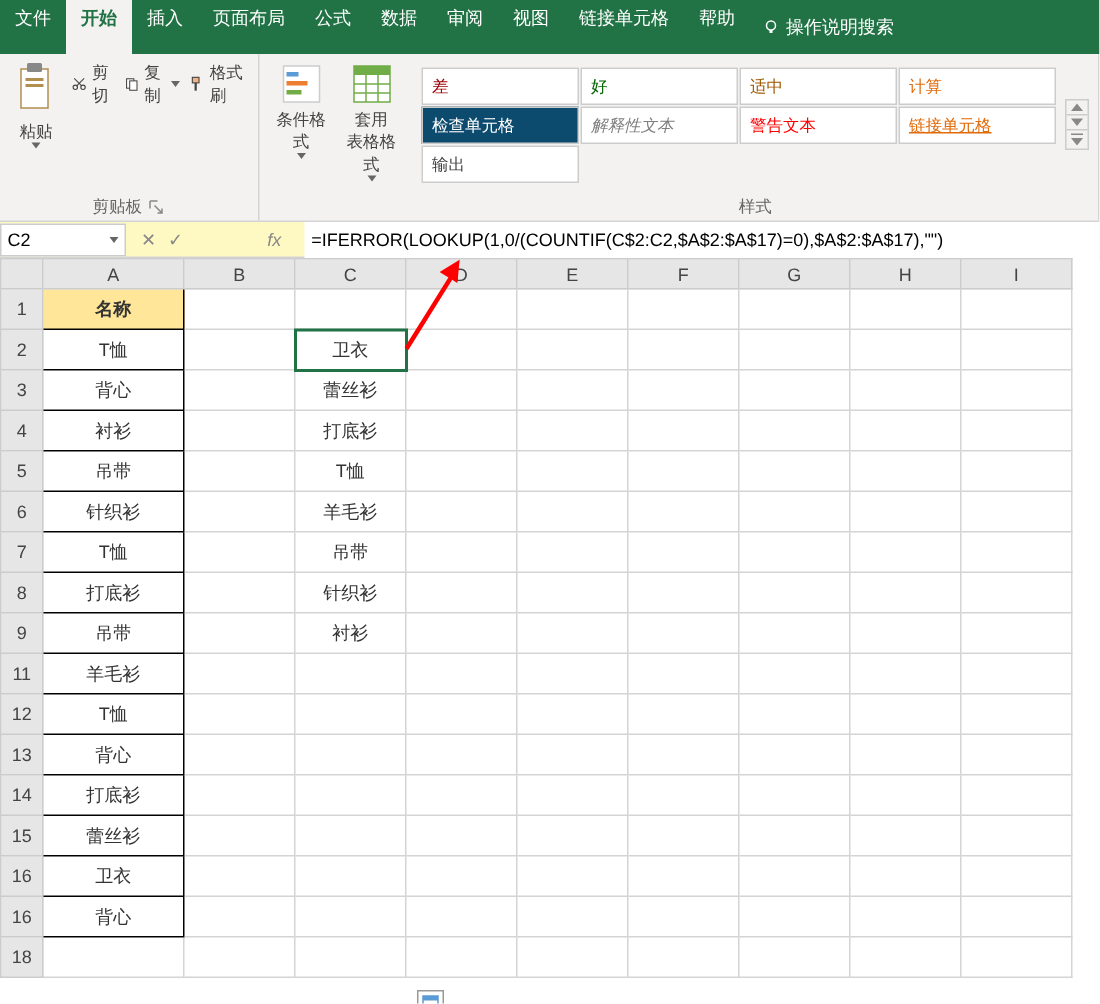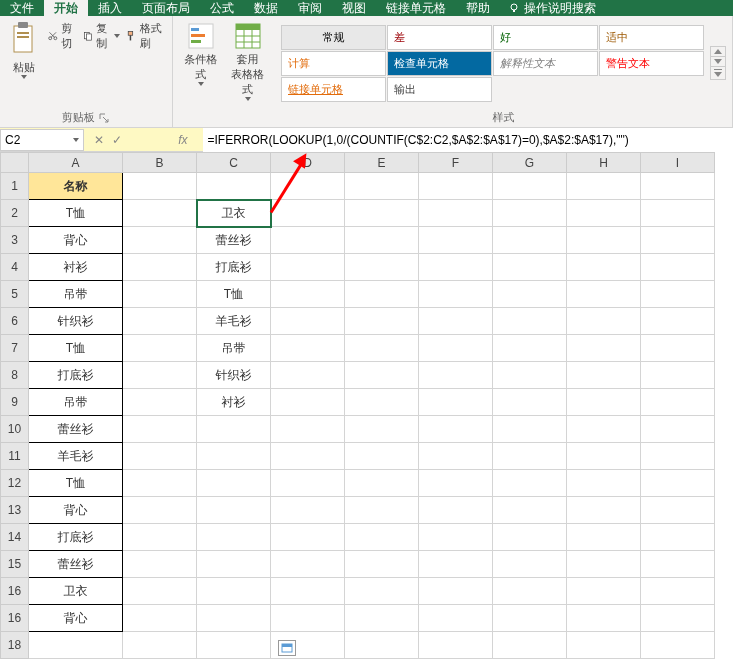--- a/index.html
+++ b/index.html
@@ -1,19 +1,19 @@
 <!DOCTYPE html>
 <html><head>
 <meta charset="utf-8">
 <style>
 * { margin: 0; padding: 0; box-sizing: border-box; font-family: "Microsoft YaHei", Arial, sans-serif; }
 body { background: #fff; width: 733px; height: 669px; overflow: hidden; font-size: 12px; }
 
 
-.menubar { background: #217346; display: flex; align-items: center; height: 16px; }
+.menubar { background: #217346; display: flex; height: 36px; }
 .menu-item { color: #fff; padding: 0 10px; line-height: 24px; cursor: pointer; font-size: 12px; }
 .menu-item.active { background: #f3f2f1; color: #217346; font-weight: bold; }
 .tell-me { display: flex; align-items: center; color: #fff; margin-left: 8px; }
 .tell-me svg { margin-right: 4px; }
 
 
 .ribbon { background: #f3f2f1; border-bottom: 1px solid #d4d4d4; display: flex; height: 112px; position: relative; }
 .ribbon-group { display: flex; flex-direction: column; align-items: center; padding: 4px 6px 2px 6px; border-right: 1px solid #d4d4d4; }
 .ribbon-group-content { flex: 1; display: flex; align-items: flex-start; gap: 4px; }
 .ribbon-group-label { font-size: 11px; color: #666; padding-top: 4px; display: flex; align-items: center; gap: 2px; }
@@ -24,21 +24,21 @@
 .dropdown-caret { width: 0; height: 0; border-left: 3px solid transparent; border-right: 3px solid transparent; border-top: 4px solid #666; display: inline-block; }
 
 
 .styles-box { display: grid; grid-template-columns: 105px 105px 105px 105px; gap: 1px; }
 .style-cell { border: 1px solid #ccc; background: #fff; padding: 4px 6px; font-size: 11px; text-align: left; cursor: pointer; }
 .style-head { background: #e8e8e8; text-align: center; }
 .style-bad { color: #9c0006; }
 .style-good { color: #006100; }
 .style-neutral { color: #9c5700; }
 .style-calc { color: #e26b0a; }
-.style-check { background: #0369a1; color: #fff; }
+.style-check { background: #0c4a6e; color: #fff; }
 .style-explain { color: #7f7f7f; font-style: italic; }
 .style-warn { color: #ff0000; }
 .style-link { color: #e26b0a; text-decoration: underline; }
 .style-output { color: #3f3f3f; }
 
 .launcher { width: 14px; height: 14px; display: inline-flex; justify-content: center; align-items: center; cursor: pointer; }
 
 
 .namebar { display: flex; align-items: center; border-bottom: 1px solid #d4d4d4; height: 24px; background: #fef9c3; }
 .name-box { width: 84px; border: 1px solid #ccc; height: 22px; display: flex; align-items: center; padding: 0 4px; font-size: 12px; background: #fff; }
@@ -166,21 +166,20 @@
 表格格式</span>
         <span class="dropdown-caret"></span>
       </div>
     </div>
     <div class="ribbon-group-label"></div>
   </div>
 
   <div class="ribbon-group" style="flex:1">
     <div class="ribbon-group-content" style="align-items:center;">
       <div class="styles-box">
-        <div class="style-cell style-head">常规</div>
         <div class="style-cell style-bad">差</div>
         <div class="style-cell style-good">好</div>
         <div class="style-cell style-neutral">适中</div>
         <div class="style-cell style-calc">计算</div>
         <div class="style-cell style-check">检查单元格</div>
         <div class="style-cell style-explain">解释性文本</div>
         <div class="style-cell style-warn">警告文本</div>
         <div class="style-cell style-link">链接单元格</div>
         <div class="style-cell style-output">输出</div>
       </div>
@@ -333,32 +332,20 @@
           <td class=""></td>
           <td class="">衬衫</td>
           <td class=""></td>
           <td class=""></td>
           <td class=""></td>
           <td class=""></td>
           <td class=""></td>
           <td class=""></td>
         </tr>
         <tr class="col-data">
-          <th class="rowh">10</th>
-          <td class=" bA">蕾丝衫</td>
-          <td class=""></td>
-          <td class=""></td>
-          <td class=""></td>
-          <td class=""></td>
-          <td class=""></td>
-          <td class=""></td>
-          <td class=""></td>
-          <td class=""></td>
-        </tr>
-        <tr class="col-data">
           <th class="rowh">11</th>
           <td class=" bA">羊毛衫</td>
           <td class=""></td>
           <td class=""></td>
           <td class=""></td>
           <td class=""></td>
           <td class=""></td>
           <td class=""></td>
           <td class=""></td>
           <td class=""></td>

